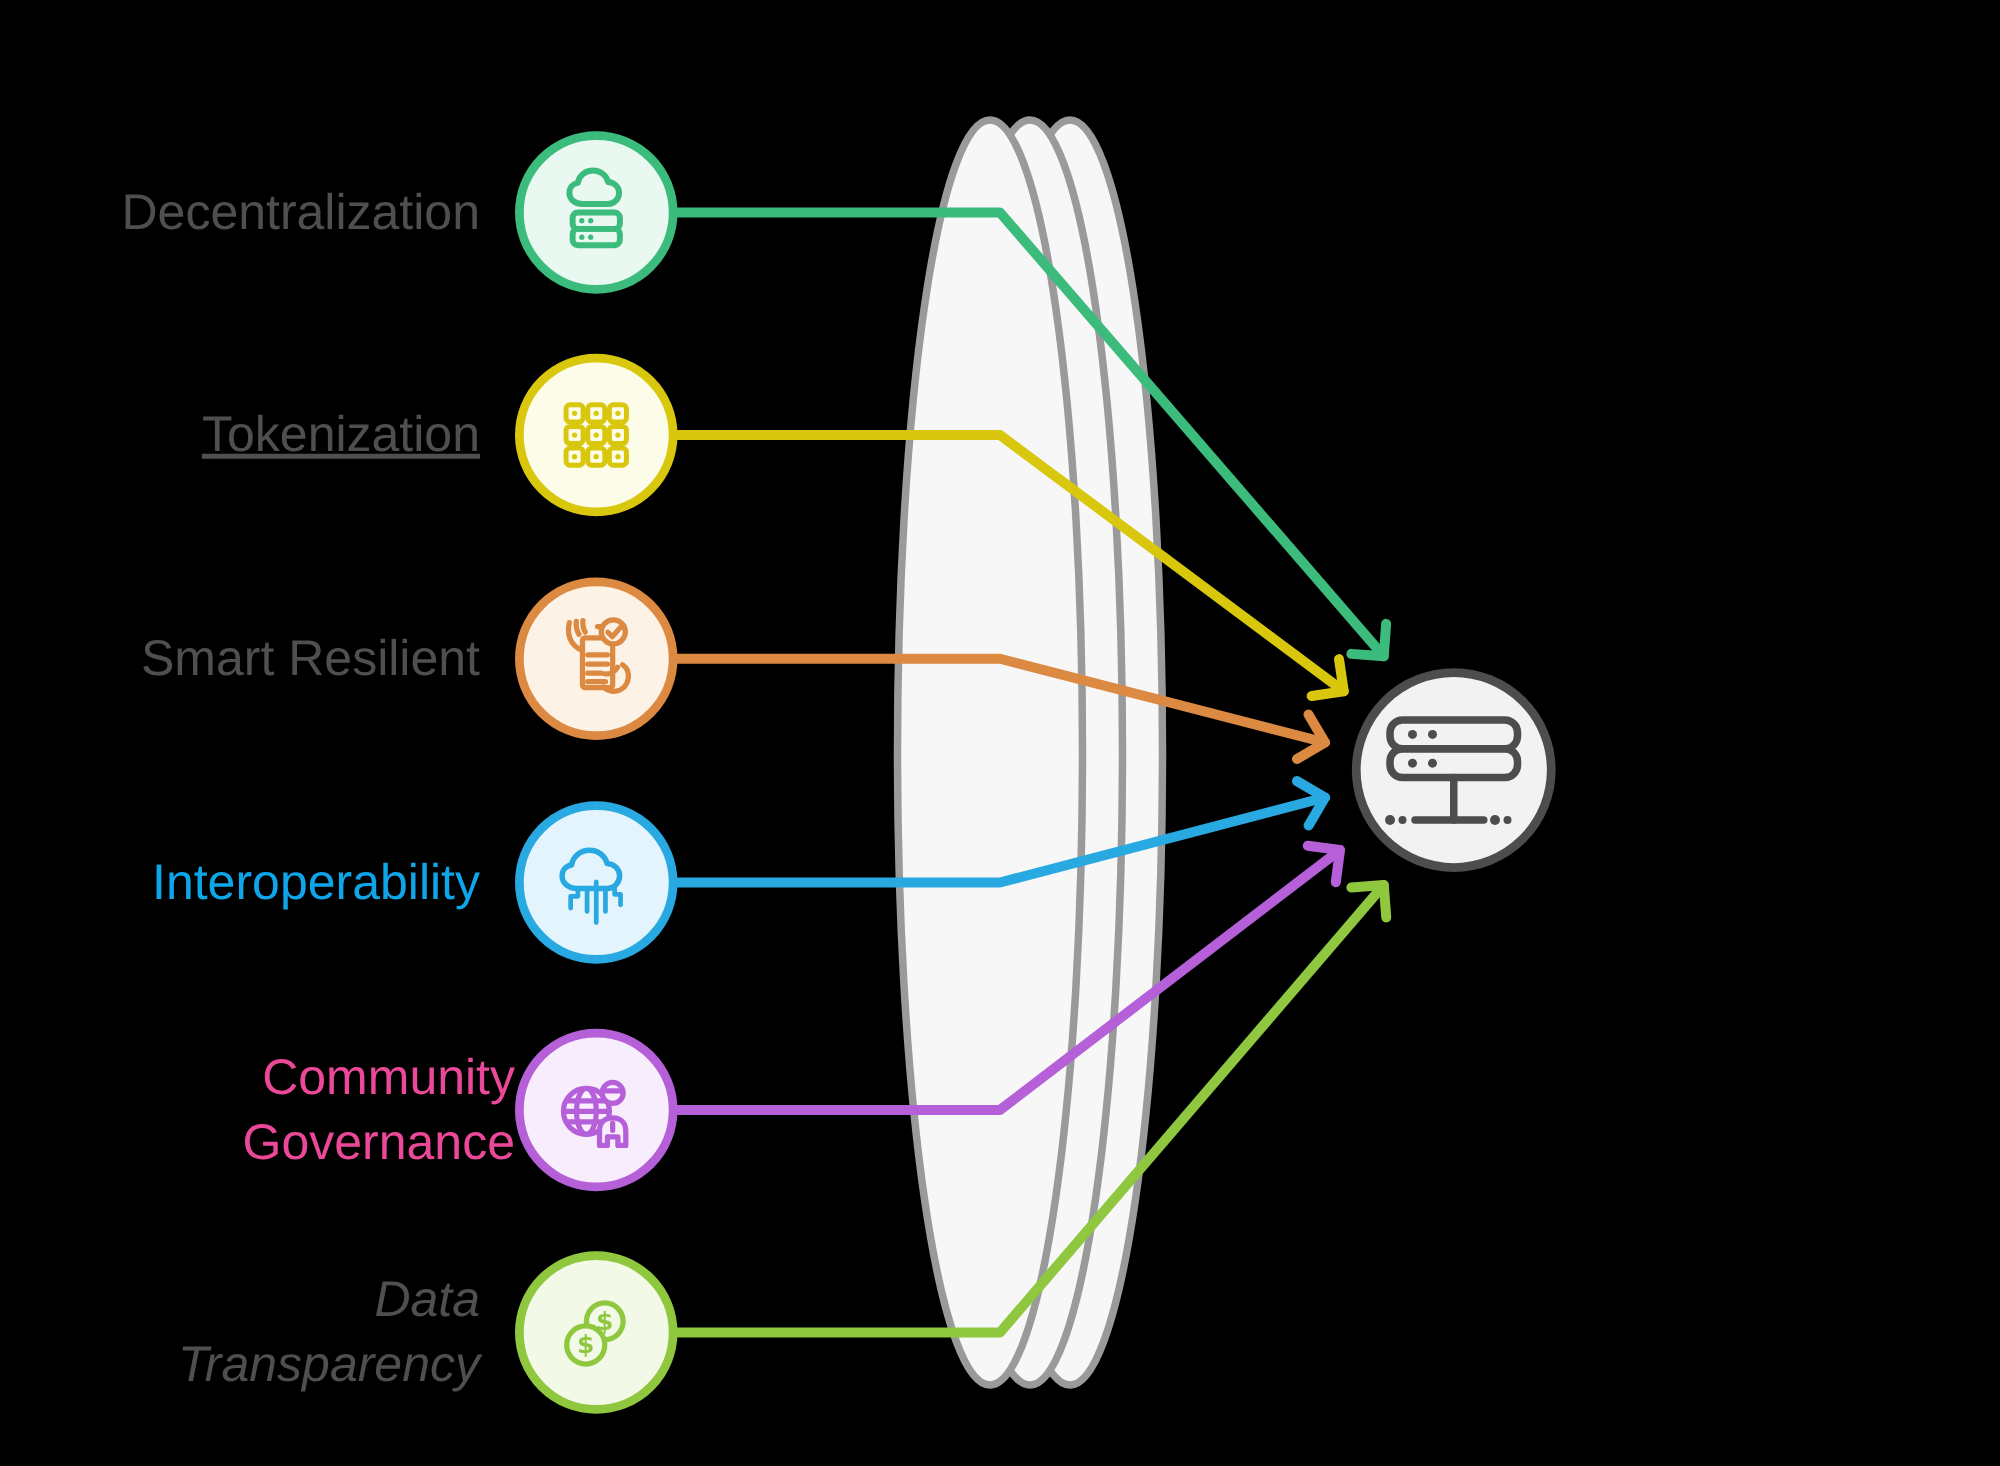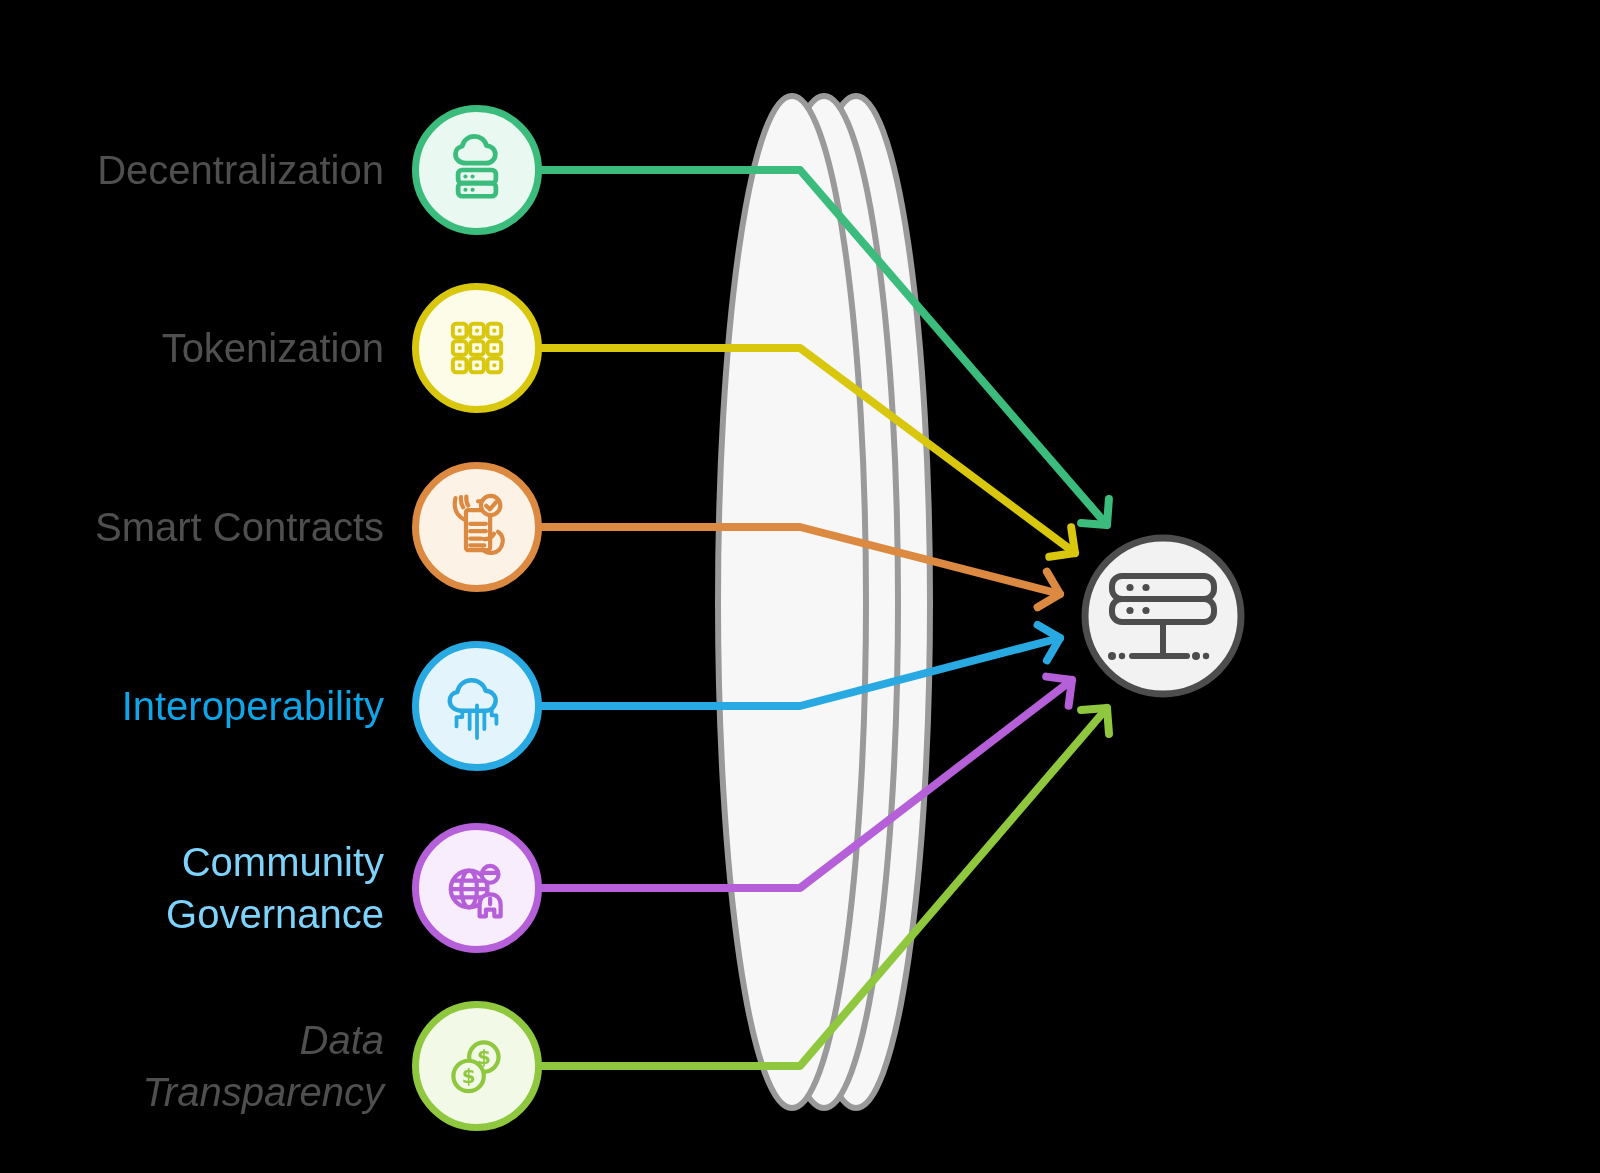--- a/index.html
+++ b/index.html
@@ -53,21 +53,21 @@
           <circle cx="29" cy="46.2" r="2"></circle>
             <circle cx="35.8" cy="46.2" r="2"></circle>
           <circle cx="29" cy="58.8" r="2"></circle>
             <circle cx="35.8" cy="58.8" r="2"></circle>
         </g>
       </svg>
     </div>
   </div>
 
   <div class="item">
-    <div class="item-label" style="top: 348px; color: rgb(79, 79, 79);">Tokenization</div>
+    <div class="item-label" style="top: 348px; color: rgb(79, 79, 79); text-decoration: underline;">Tokenization</div>
     <div class="item-circle" style="top: 283px; border-color: rgb(216, 199, 13); border-width: 7px; background: rgb(253, 252, 233); color: rgb(216, 199, 13);">
       <svg class="icon" viewBox="0 0 80 80">
         <g fill="none" stroke="currentColor" stroke-width="3.8" stroke-linejoin="round">
           <rect x="17" y="17" width="13" height="13" rx="3"></rect>
             <rect x="33.5" y="17" width="13" height="13" rx="3"></rect>
             <rect x="50" y="17" width="13" height="13" rx="3"></rect>
           <rect x="17" y="33.5" width="13" height="13" rx="3"></rect>
             <rect x="33.5" y="33.5" width="13" height="13" rx="3"></rect>
             <rect x="50" y="33.5" width="13" height="13" rx="3"></rect>
           <rect x="17" y="50" width="13" height="13" rx="3"></rect>
@@ -87,21 +87,21 @@
             <circle cx="56.5" cy="40" r="2"></circle>
           <circle cx="23.5" cy="56.5" r="2"></circle>
             <circle cx="40" cy="56.5" r="2"></circle>
             <circle cx="56.5" cy="56.5" r="2"></circle>
         </g>
       </svg>
     </div>
   </div>
 
   <div class="item">
-    <div class="item-label" style="top: 527px; color: rgb(79, 79, 79);">Smart Contracts</div>
+    <div class="item-label" style="top: 527px; color: rgb(79, 79, 79);">Smart Resilient</div>
     <div class="item-circle" style="top: 462px; border-color: rgb(220, 138, 66); border-width: 7px; background: rgb(252, 242, 230); color: rgb(220, 138, 66);">
       <svg class="icon" viewBox="0 0 80 80">
         <g fill="none" stroke="currentColor" stroke-width="4" stroke-linecap="round" stroke-linejoin="round">
           <rect x="29.5" y="24" width="23" height="38" rx="2"></rect>
           <path d="M33.5 37 H48.5 M33.5 44 H48.5 M33.5 51 H44 M33.5 57.5 H47"></path>
           <path d="M41 15.5 H45.5"></path>
           <path d="M19.5 12.5 C18.2 18 18.8 23.5 21.5 27.5 C23.3 30.1 25.9 32.3 29.3 33.7"></path>
           <path d="M24.8 11.5 C24.4 15.4 25.1 18.7 26.8 21.3"></path>
           <path d="M29.8 11 C29.6 14.5 30.2 17.4 31.6 19.6"></path>
           <path d="M60 44.5 C63.5 46.9 65 50.5 64.4 54.7 C63.6 60.3 59.7 64.1 54.5 64.7 C51 65.1 47.8 63.9 45.4 61.5"></path>
@@ -123,21 +123,21 @@
           <path d="M33 44.5 V62"></path>
           <path d="M40 39.5 V70.5"></path>
           <path d="M47 44.5 V62"></path>
           <path d="M54 44.5 V49 H58.5 V57"></path>
         </g>
       </svg>
     </div>
   </div>
 
   <div class="item">
-    <div class="item-label" style="top: 888px; color: #7dd3fc;">Community
+    <div class="item-label" style="top: 888px; color: #ec4899; margin-left: 28px;">Community
 Governance</div>
     <div class="item-circle" style="top: 823px; border-color: rgb(181, 95, 217); border-width: 7px; background: rgb(248, 237, 252); color: rgb(181, 95, 217);">
       <svg class="icon" viewBox="0 0 80 80">
         <g fill="none" stroke="currentColor" stroke-width="4">
           <circle cx="32.5" cy="41" r="17.5"></circle>
           <path d="M15 41 H50 M17 33 H48 M17 49 H48"></path>
           <ellipse cx="32.5" cy="41" rx="7.5" ry="17.5"></ellipse>
         </g>
         <path class="mask" d="M42.5 67 V56 C42.5 49.5 46.8 46 52.5 46 C58.2 46 62.5 49.5 62.5 56 V67 H56.5 V60.5 H48.5 V67 Z" fill="#F8EDFC" stroke="currentColor" stroke-width="4" stroke-linejoin="round"></path>
         <circle class="mask" cx="52.5" cy="27" r="8" fill="#F8EDFC" stroke="currentColor" stroke-width="4"></circle>

